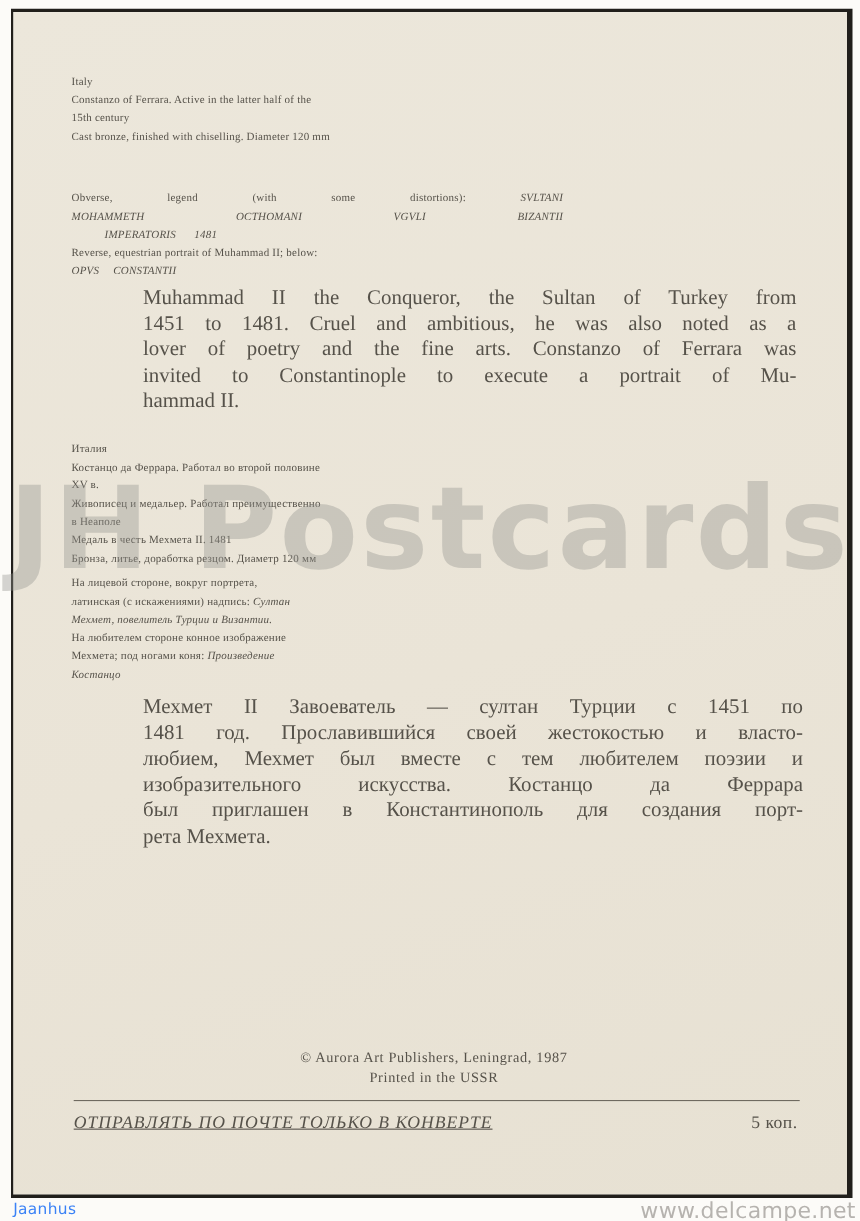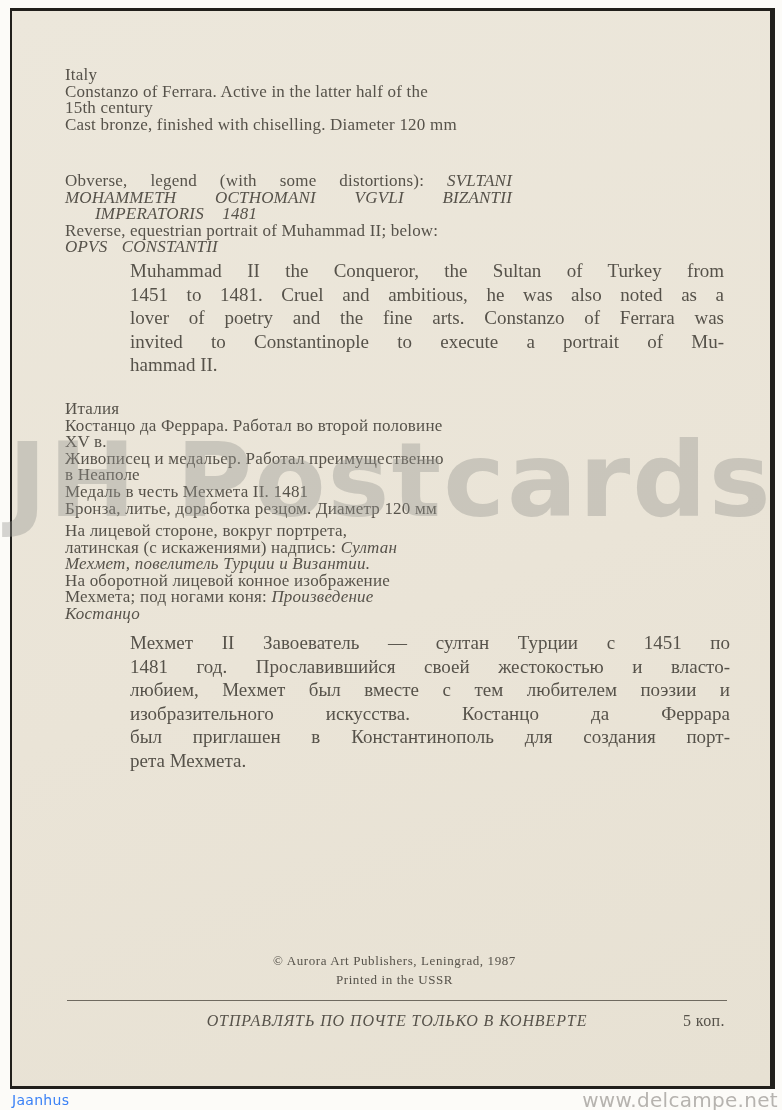--- a/index.html
+++ b/index.html
@@ -15,29 +15,29 @@
     left:10px;top:8px;
     width:765px;height:1081px;
     box-sizing:border-box;
     background:linear-gradient(160deg,#ece7db 0%,#eae4d7 55%,#e7e1d3 100%);
     border-style:solid;
     border-color:#211f1b;
     border-width:3px 5px 3px 2px;
     color:#56524a;
   }
   .abs{position:absolute;}
-  .cap{font-size:17px;line-height:16.6px;letter-spacing:0.2px;}
+  .cap{font-size:10px;line-height:16.6px;letter-spacing:0.2px;}
   .para{font-size:19px;line-height:23.6px;}
   .jline{text-align:justify;text-align-last:justify;}
   .it{font-style:italic;}
   .ws{word-spacing:14px;margin-left:30px;}
   .ws2{word-spacing:10px;}
   .imprint{width:765px;text-align:center;font-size:13px;line-height:18.5px;letter-spacing:0.6px;}
   .rule{border:none;border-top:1px solid #6f6a60;height:0;margin:0;}
-  .footer-row{width:660px;text-align:center;font-size:16px;}
+  .footer-row{width:660px;text-align:left;font-size:16px;text-decoration:underline;}
   .notice{font-style:italic;letter-spacing:0.9px;}
   .price{position:absolute;right:2px;top:0;font-style:normal;letter-spacing:0.4px;}
   .wm-big{
     font-family:"DejaVu Sans", sans-serif;
     font-weight:700;
     font-size:104px;
     line-height:1;
     letter-spacing:2px;
     color:rgba(146,146,142,0.38);
     white-space:nowrap;
@@ -89,21 +89,21 @@
       <div>Живописец и медальер. Работал преимущественно</div>
       <div>в Неаполе</div>
       <div>Медаль в честь Мехмета II. 1481</div>
       <div>Бронза, литье, доработка резцом. Диаметр 120 мм</div>
     </div>
 
     <div class="abs cap" style="left:53px;top:512px;width:480px;">
       <div>На лицевой стороне, вокруг портрета,</div>
       <div><span>латинская (с искажениями) надпись: </span><span class="it">Султан</span></div>
       <div class="it">Мехмет, повелитель Турции и Византии.</div>
-      <div>На оборотной лицевой конное изображение</div>
+      <div>На любителем стороне конное изображение</div>
       <div><span>Мехмета; под ногами коня: </span><span class="it">Произведение</span></div>
       <div class="it">Костанцо</div>
     </div>
 
     <div class="abs para" style="left:118px;top:620px;width:600px;">
       <div class="jline">Мехмет II Завоеватель — султан Турции с 1451 по</div>
       <div class="jline">1481 год. Прославившийся своей жестокостью и власто-</div>
       <div class="jline">любием, Мехмет был вместе с тем любителем поэзии и</div>
       <div class="jline">изобразительного искусства. Костанцо да Феррара</div>
       <div class="jline">был приглашен в Константинополь для создания порт-</div>

